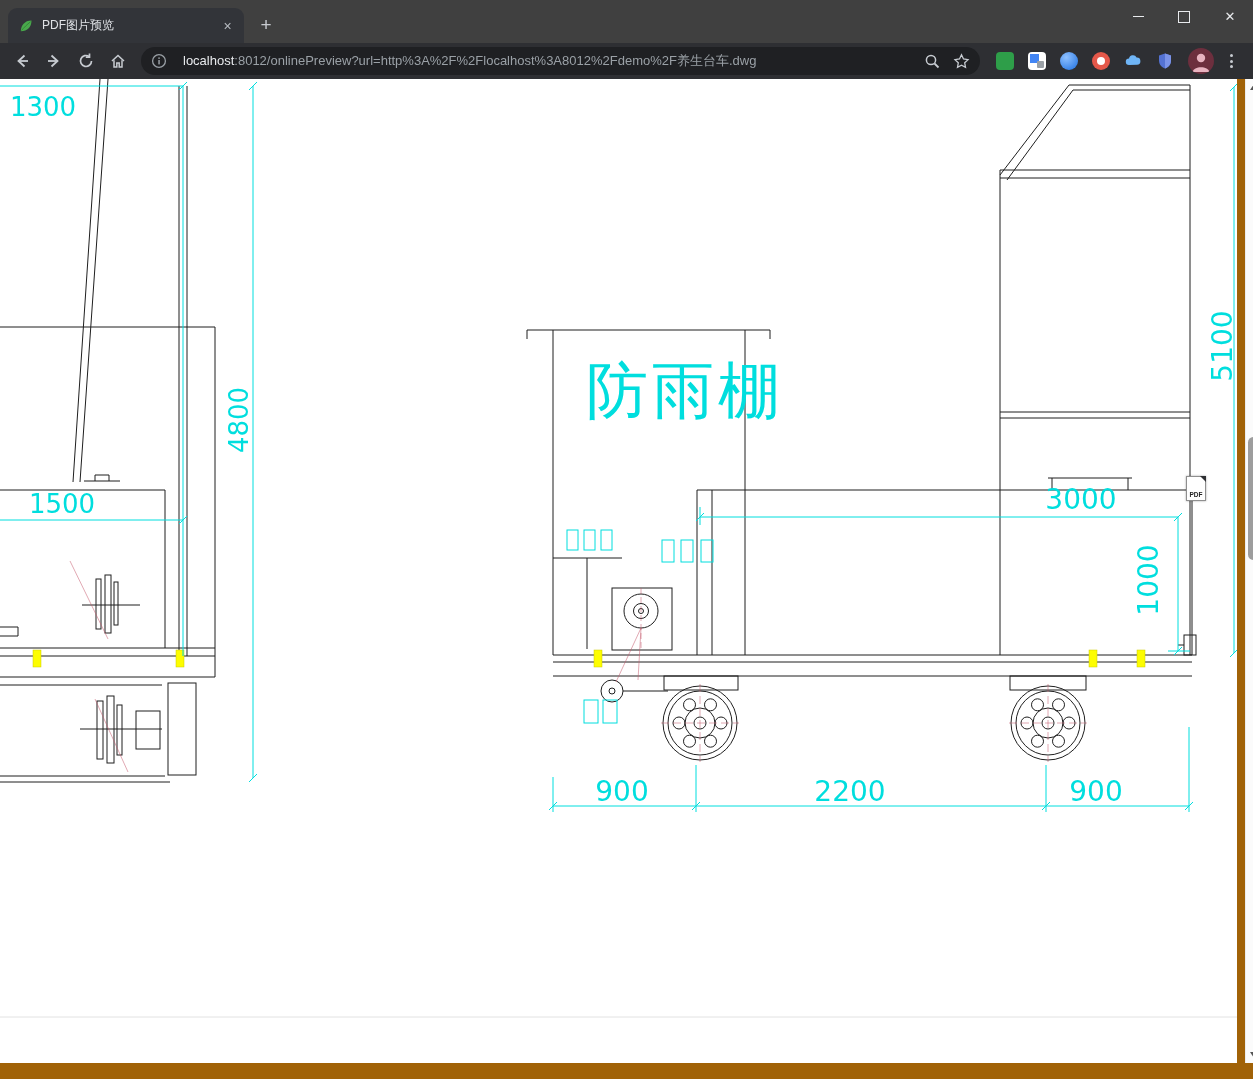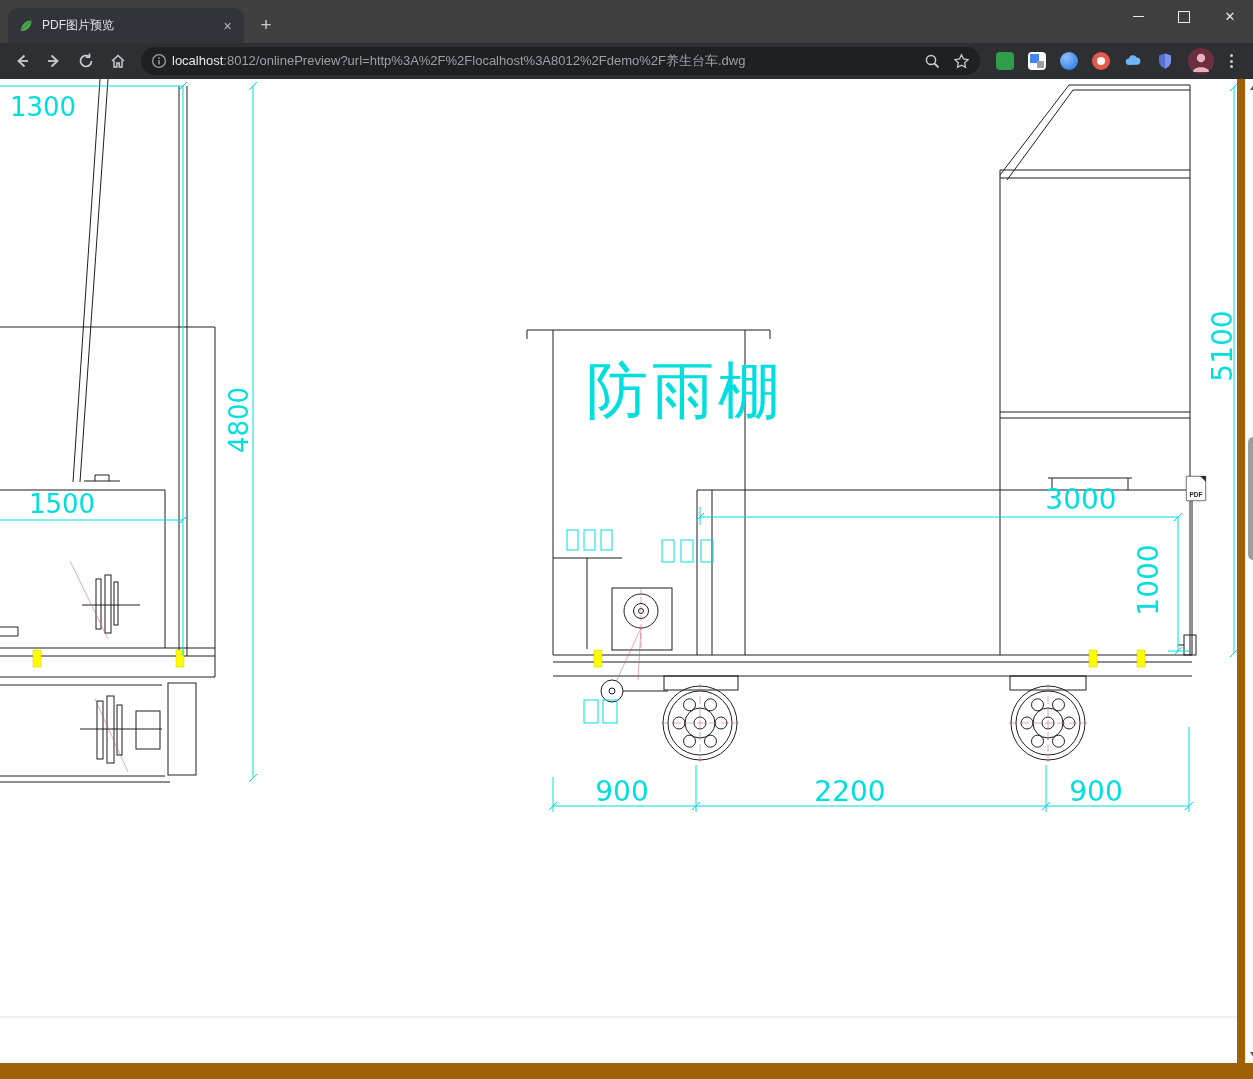--- a/index.html
+++ b/index.html
@@ -30,21 +30,21 @@
   .win-btn .min-glyph{width:11px;height:1px;background:#e8eaed;display:block;}
   .win-btn .max-glyph{width:10px;height:10px;border:1px solid #e8eaed;display:block;}
   .win-btn.close-btn{font-size:13px;}
   
   .toolbar{
     height:36px;background:#2e2f33;display:flex;align-items:center;padding:0 7px;gap:2px;
   }
   .nav-btn{width:30px;height:30px;border-radius:50%;display:flex;align-items:center;justify-content:center;flex:none;}
   .omnibox{
     flex:1;height:28px;background:#1f2023;border-radius:14px;margin:0 6px;
-    display:flex;align-items:center;padding:0 10px;gap:5px;min-width:0;
+    display:flex;align-items:center;padding:0 10px;gap:16px;min-width:0;
   }
   .url-text{
     font-size:13px;color:#9aa0a6;white-space:nowrap;overflow:hidden;text-overflow:ellipsis;flex:1;min-width:0;
   }
   .url-text .host{color:#e8eaed;}
   .omni-right{display:flex;align-items:center;gap:12px;flex:none;margin-left:auto;padding-left:8px;}
   .ext-area{display:flex;align-items:center;gap:14px;flex:none;padding:0 8px;}
   .ext-ic{width:18px;height:18px;flex:none;position:relative;border-radius:4px;}
   .avatar{
     width:26px;height:26px;border-radius:50%;background:#6d2f3e;flex:none;margin-left:4px;

